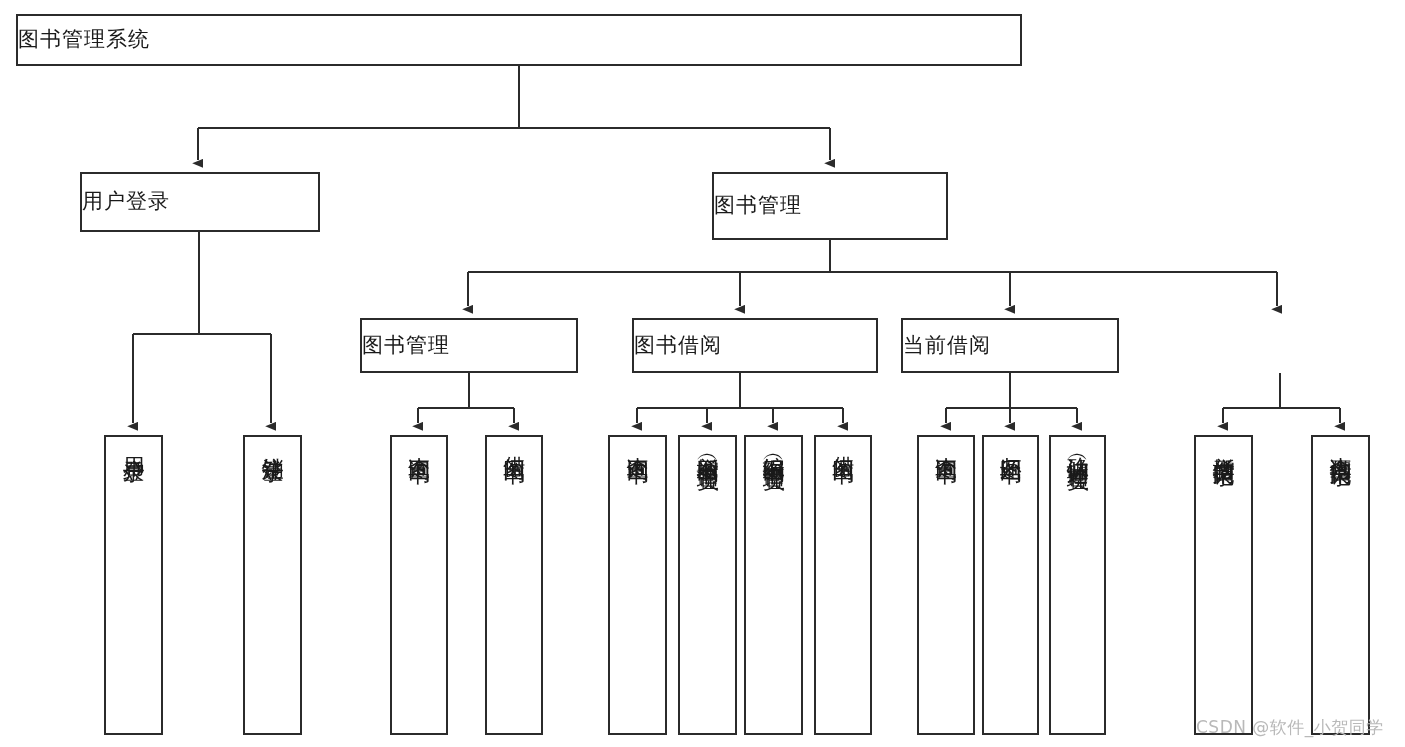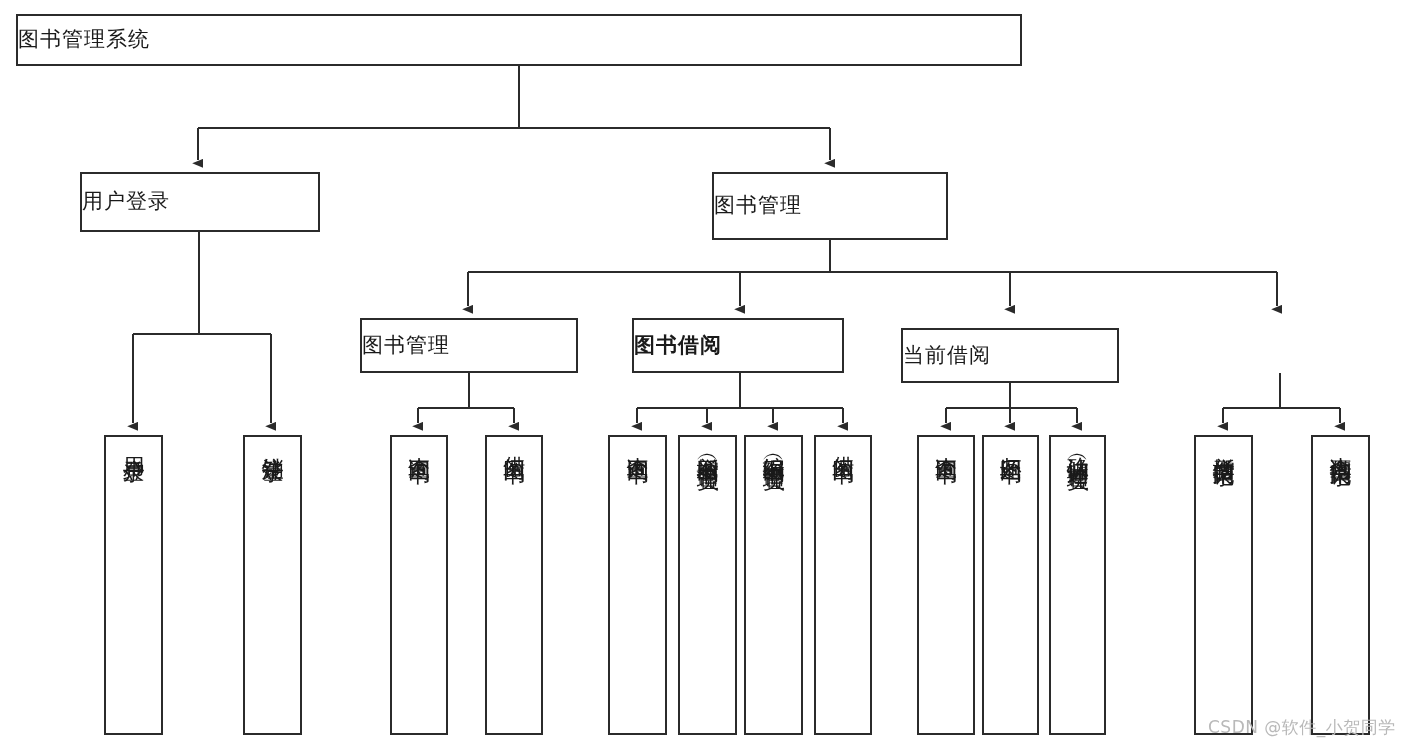--- a/index.html
+++ b/index.html
@@ -52,21 +52,20 @@
     text-orientation: upright;
     white-space: nowrap;
   }
   .watermark {
     position: absolute;
     color: #b9b9b9;
     font-size: 17px;
     letter-spacing: 0.5px;
     white-space: nowrap;
     user-select: none;
-    padding-left: 12px;
   }
 </style>
 </head>
 <body>
 
 <div id="canvas">
 
   <svg id="edges" viewBox="0 0 1405 747" xmlns="http://www.w3.org/2000/svg">
     <defs>
       <marker id="arrow" markerWidth="9" markerHeight="11" refX="1.2" refY="5.2" orient="auto" markerUnits="userSpaceOnUse">
@@ -124,24 +123,24 @@
   <div class="node h" style="left:80px;top:172px;width:240px;height:60px;">
     <span class="txt">用户登录</span>
   </div>
   <div class="node h" style="left:712px;top:172px;width:236px;height:68px;">
     <span class="txt">图书管理</span>
   </div>
 
   <div class="node h" style="left:360px;top:318px;width:218px;height:55px;">
     <span class="txt">图书管理</span>
   </div>
-  <div class="node h" style="left:632px;top:318px;width:212px;height:55px;font-weight:bold;">
+  <div class="node h" style="left:632px;top:318px;width:246px;height:55px;">
     <span class="txt">图书借阅</span>
   </div>
-  <div class="node h" style="left:901px;top:318px;width:218px;height:55px;margin-top:10px;">
+  <div class="node h" style="left:901px;top:318px;width:218px;height:55px;">
     <span class="txt">当前借阅</span>
   </div>
 
   <div class="node v" style="left:104px;top:435px;width:59px;height:300px;">
     <span class="txt">用户登录</span>
   </div>
   <div class="node v" style="left:243px;top:435px;width:59px;height:300px;">
     <span class="txt">注销登录</span>
   </div>
 

